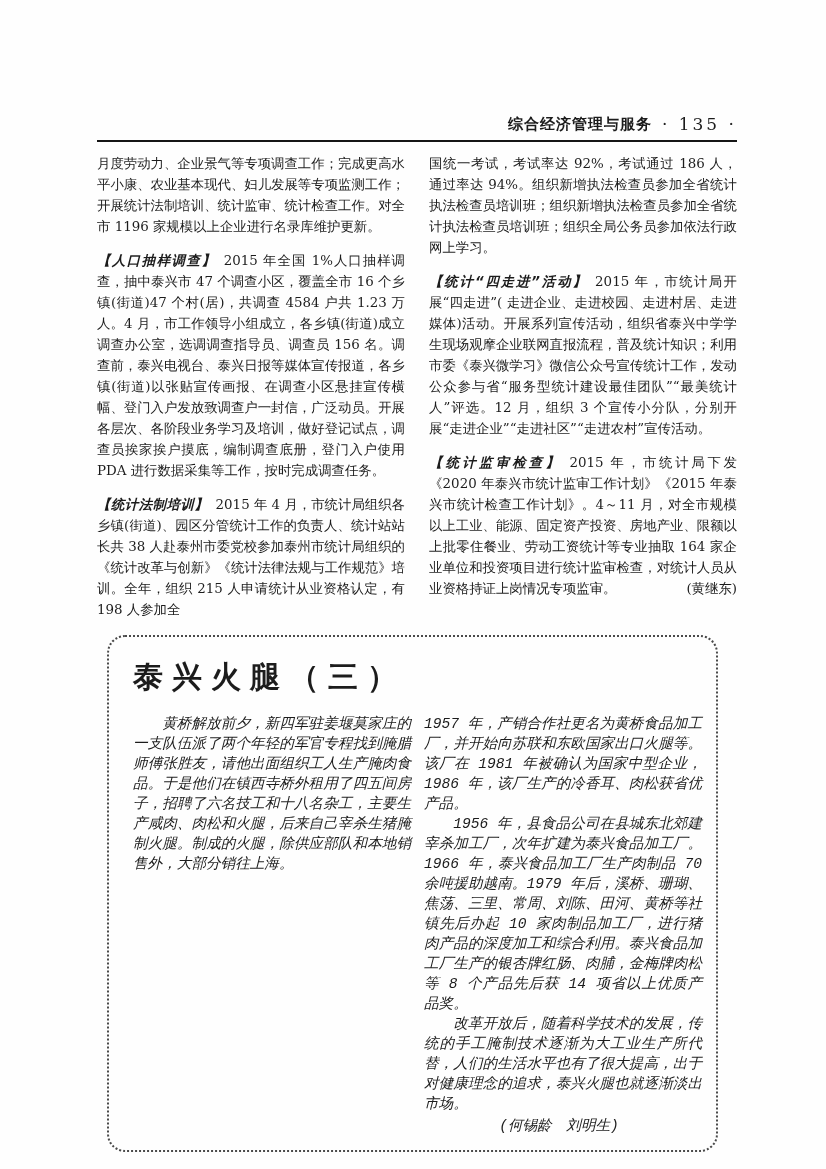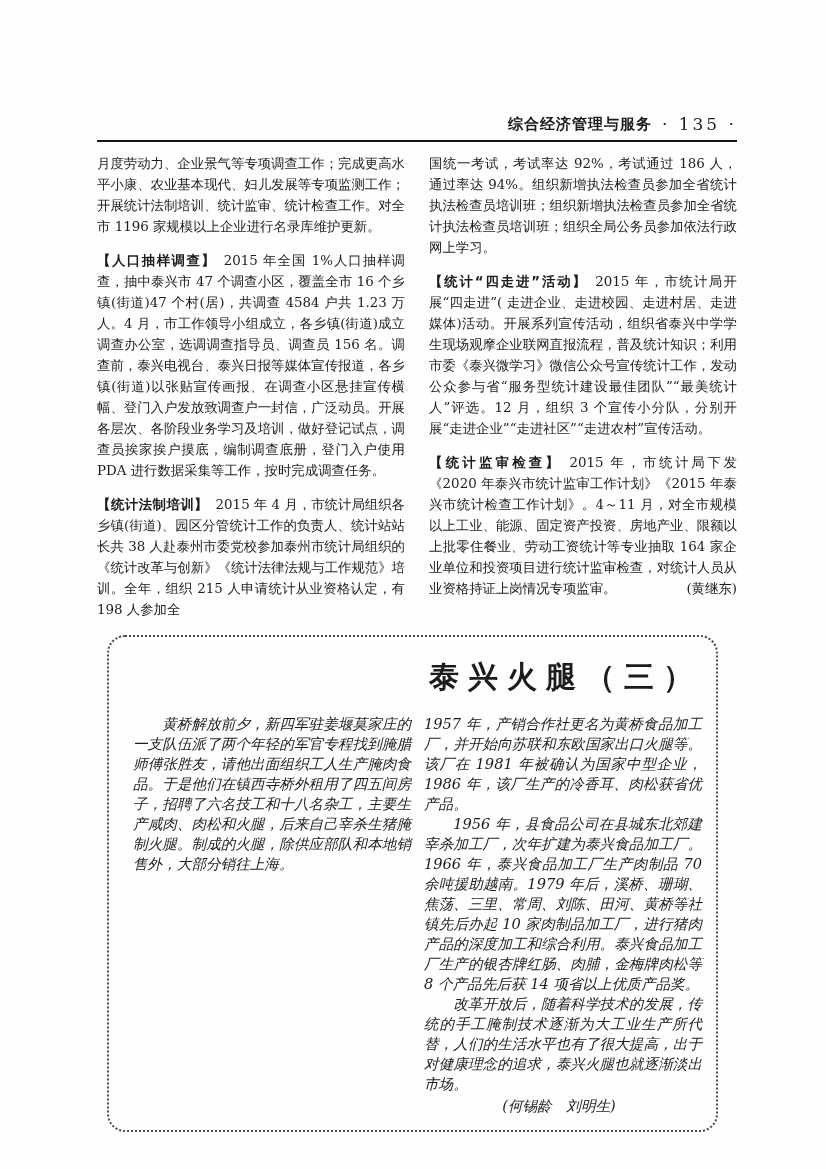--- a/index.html
+++ b/index.html
@@ -51,38 +51,39 @@
     line-height:21px;
     text-align:justify;
   }
   .col p { margin:0; }
   .col p.entry, .col p.gap { margin-top:13px; }
   .entry-title {
     font-family:"DejaVu Sans","Liberation Sans",sans-serif;
     font-weight:bold;
     margin-right:0.55em;
     letter-spacing:0.5px;
+    font-style:italic;
   }
   .entry-author { float:right; }
   
   .feature-box {
     margin:15px 19px 0 10px;
     border:2px dotted #4a4a4a;
     border-radius:18px;
     padding:12px 14px 14px 24px;
   }
   .box-title {
-    text-align:right;
+    text-align:left;
     font-size:30px;
     font-weight:bold;
     letter-spacing:9px;
     margin:8px 0 16px 0;
     font-family:"DejaVu Serif","Liberation Serif",serif;
   }
-  .box-cols { display:flex; gap:13px; }
+  .box-cols { display:flex; gap:13px;font-family:Liberation Mono, monospace; }
   .box-col {
     flex:1;
     font-size:14.6px;
     line-height:20px;
     text-align:justify;
     font-style:italic;   
   }
   .box-col p { margin:0; }
   .box-col p.indent { text-indent:2em; }
   .box-authors {

